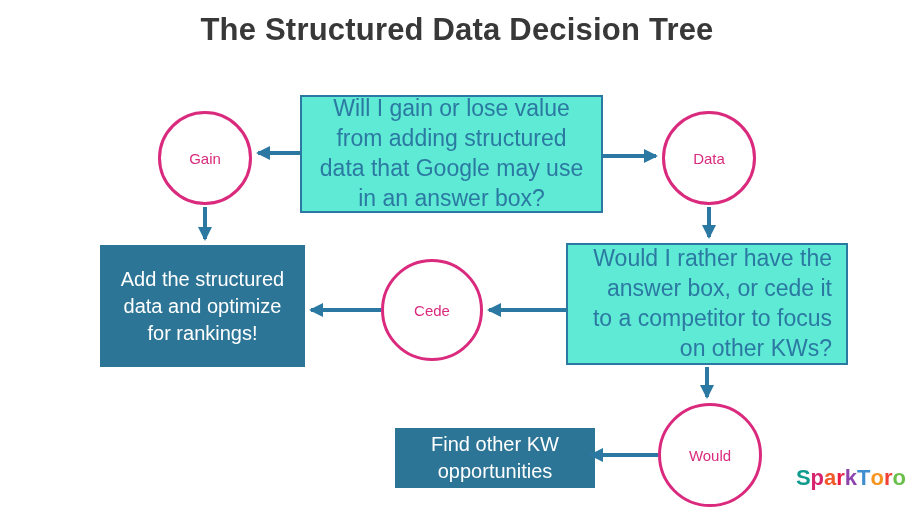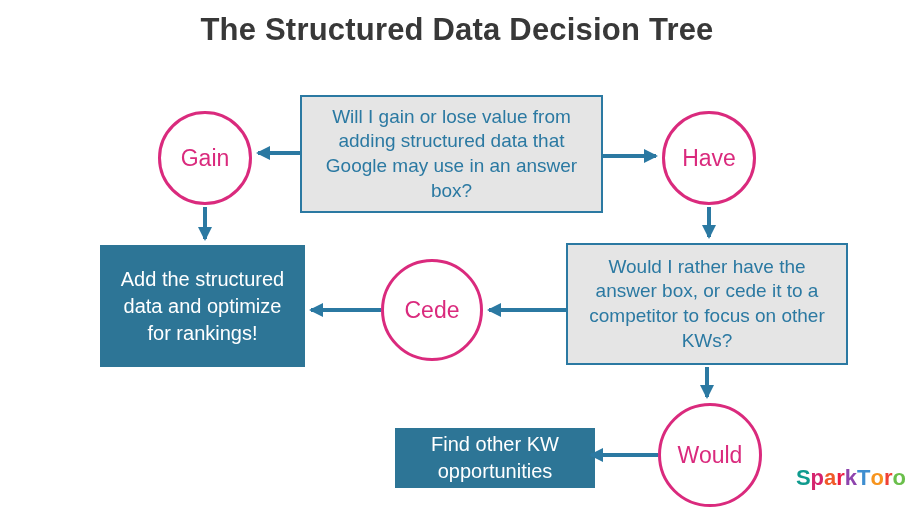--- a/index.html
+++ b/index.html
@@ -11,44 +11,44 @@
   .stage{position:absolute;inset:0;width:914px;height:512px;}
 
   .title{
     position:absolute;left:0;top:12px;width:914px;
     text-align:center;font-size:31px;font-weight:bold;
     color:#383838;letter-spacing:0.2px;
   }
 
   
   .qbox{
-    position:absolute;background:#e5e5e5;
+    position:absolute;background:#5eead4;
     border:2px solid #2b79a2;color:#2b79a2;
     display:flex;align-items:center;justify-content:center;
-    text-align:center;font-size:19px;line-height:1.3;
+    text-align:center;font-size:23px;line-height:1.3;
     box-sizing:border-box;padding:4px 14px;
   }
   #qbox-top{left:300px;top:95px;width:303px;height:118px;}
-  #qbox-rather{left:566px;top:243px;width:282px;height:122px;}
+  #qbox-rather{left:566px;top:243px;width:282px;height:122px;text-align:right;}
 
   
   .abox{
     position:absolute;background:#2d7596;color:#ffffff;
     display:flex;align-items:center;justify-content:center;
     text-align:center;font-size:20px;line-height:1.35;
     box-sizing:border-box;padding:16px 12px;
   }
   #abox-add{left:100px;top:245px;width:205px;height:122px;}
   #abox-find{left:383px;top:428px;width:200px;height:60px;margin-left:12px;}
 
   
   .circle{
     position:absolute;background:#ffffff;
     border:3px solid #da2a7d;border-radius:50%;
-    color:#da2a7d;font-size:23px;
+    color:#da2a7d;font-size:15px;
     display:flex;align-items:center;justify-content:center;
     box-sizing:border-box;text-align:center;
   }
   #circle-gain{left:158px;top:111px;width:94px;height:94px;}
   #circle-lose{left:662px;top:111px;width:94px;height:94px;}
   #circle-have{left:381px;top:259px;width:102px;height:102px;}
   #circle-cede{left:658px;top:403px;width:104px;height:104px;}
 
   .arrows{position:absolute;inset:0;pointer-events:none;}
 
@@ -63,21 +63,21 @@
 <body>
 
 <div class="stage">
 
   <div class="title">The Structured Data Decision Tree</div>
 
   <div class="qbox" id="qbox-top">Will I gain or lose value from adding structured data that Google may use in an answer box?</div>
 
   <div class="circle" id="circle-gain">Gain</div>
 
-  <div class="circle" id="circle-lose">Have</div>
+  <div class="circle" id="circle-lose">Data</div>
 
   <div class="abox" id="abox-add">Add the structured data and optimize for rankings!</div>
 
   <div class="circle" id="circle-have">Cede</div>
 
   <div class="qbox" id="qbox-rather">Would I rather have the answer box, or cede it to a competitor to focus on other KWs?</div>
 
   <div class="circle" id="circle-cede">Would</div>
 
   <div class="abox" id="abox-find">Find other KW opportunities</div>

